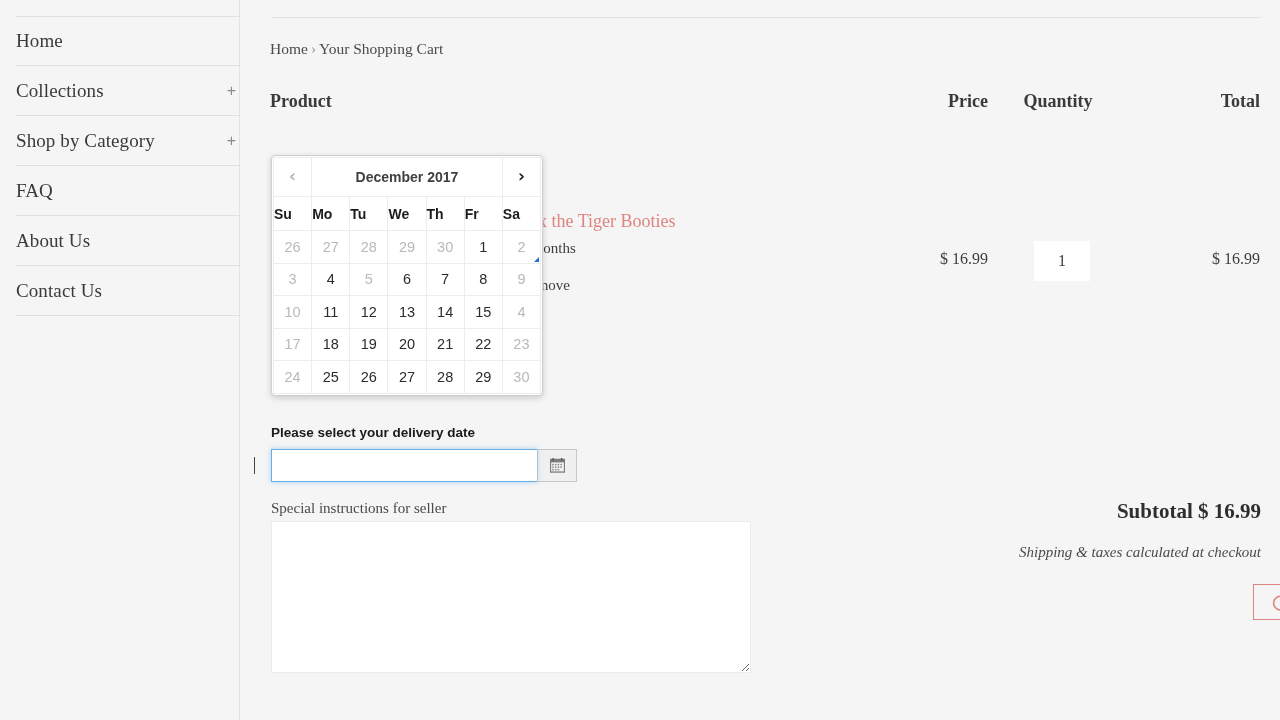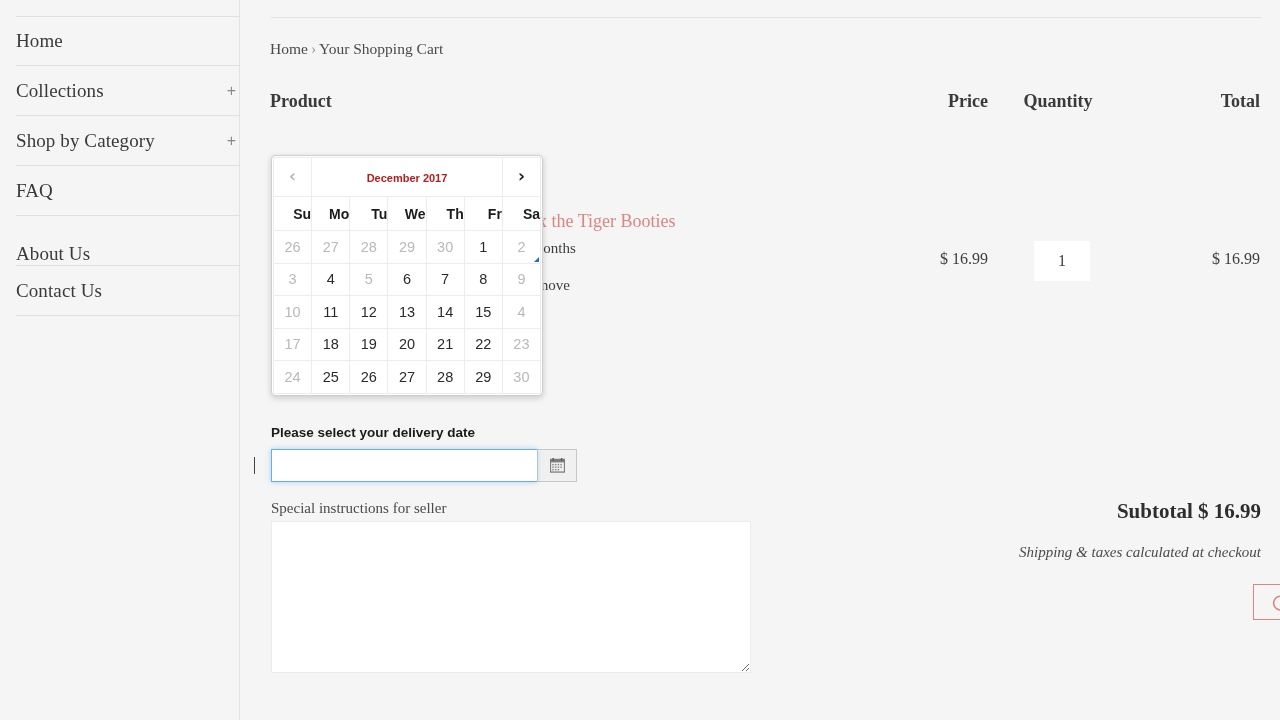--- a/index.html
+++ b/index.html
@@ -180,40 +180,40 @@
     width: 100%;
     table-layout: fixed;
   }
   #dp-head-row th {
     border: 1px solid #ececec;
     height: 38px;
     padding: 0;
     background: #ffffff;
   }
   #dp-title {
-    font-size: 11px;
+    font-size: 14px;
     font-weight: bold;
-    color: #b91c1c;
+    color: #404040;
   }
   .dp-arrow {
     font-family: "DejaVu Sans", sans-serif;
     font-size: 17px;
     font-weight: bold;
     cursor: pointer;
     line-height: 1;
   }
   .dp-arrow.prev { color: #b4b4b4; }
   .dp-arrow.next { color: #1b1b1b; }
   .dp-dow {
     border: 1px solid #ececec;
     height: 33px;
     font-size: 14px;
     font-weight: bold;
     color: #1b1b1b;
-    text-align: right;
+    text-align: left;
     padding: 0;
   }
   .dp-day {
     border: 1px solid #ececec;
     height: 31.5px;
     text-align: center;
     font-size: 14.5px;
     color: #2b2b2b;
     padding: 0;
     position: relative;
@@ -359,21 +359,21 @@
         <span class="nav-label">Collections</span>
         <span class="nav-plus">+</span>
       </div>
       <div class="nav-item" style="top: 116px;">
         <span class="nav-label">Shop by Category</span>
         <span class="nav-plus">+</span>
       </div>
       <div class="nav-item" style="top: 166px;">
         <span class="nav-label">FAQ</span>
       </div>
-      <div class="nav-item" style="top: 216px; align-items: flex-end;">
+      <div class="nav-item" style="top: 216px;">
         <span class="nav-label">About Us</span>
       </div>
       <div class="nav-item" style="top: 266px;">
         <span class="nav-label">Contact Us</span>
       </div>
     </div>
 </div>
 
 <div id="main">
 

